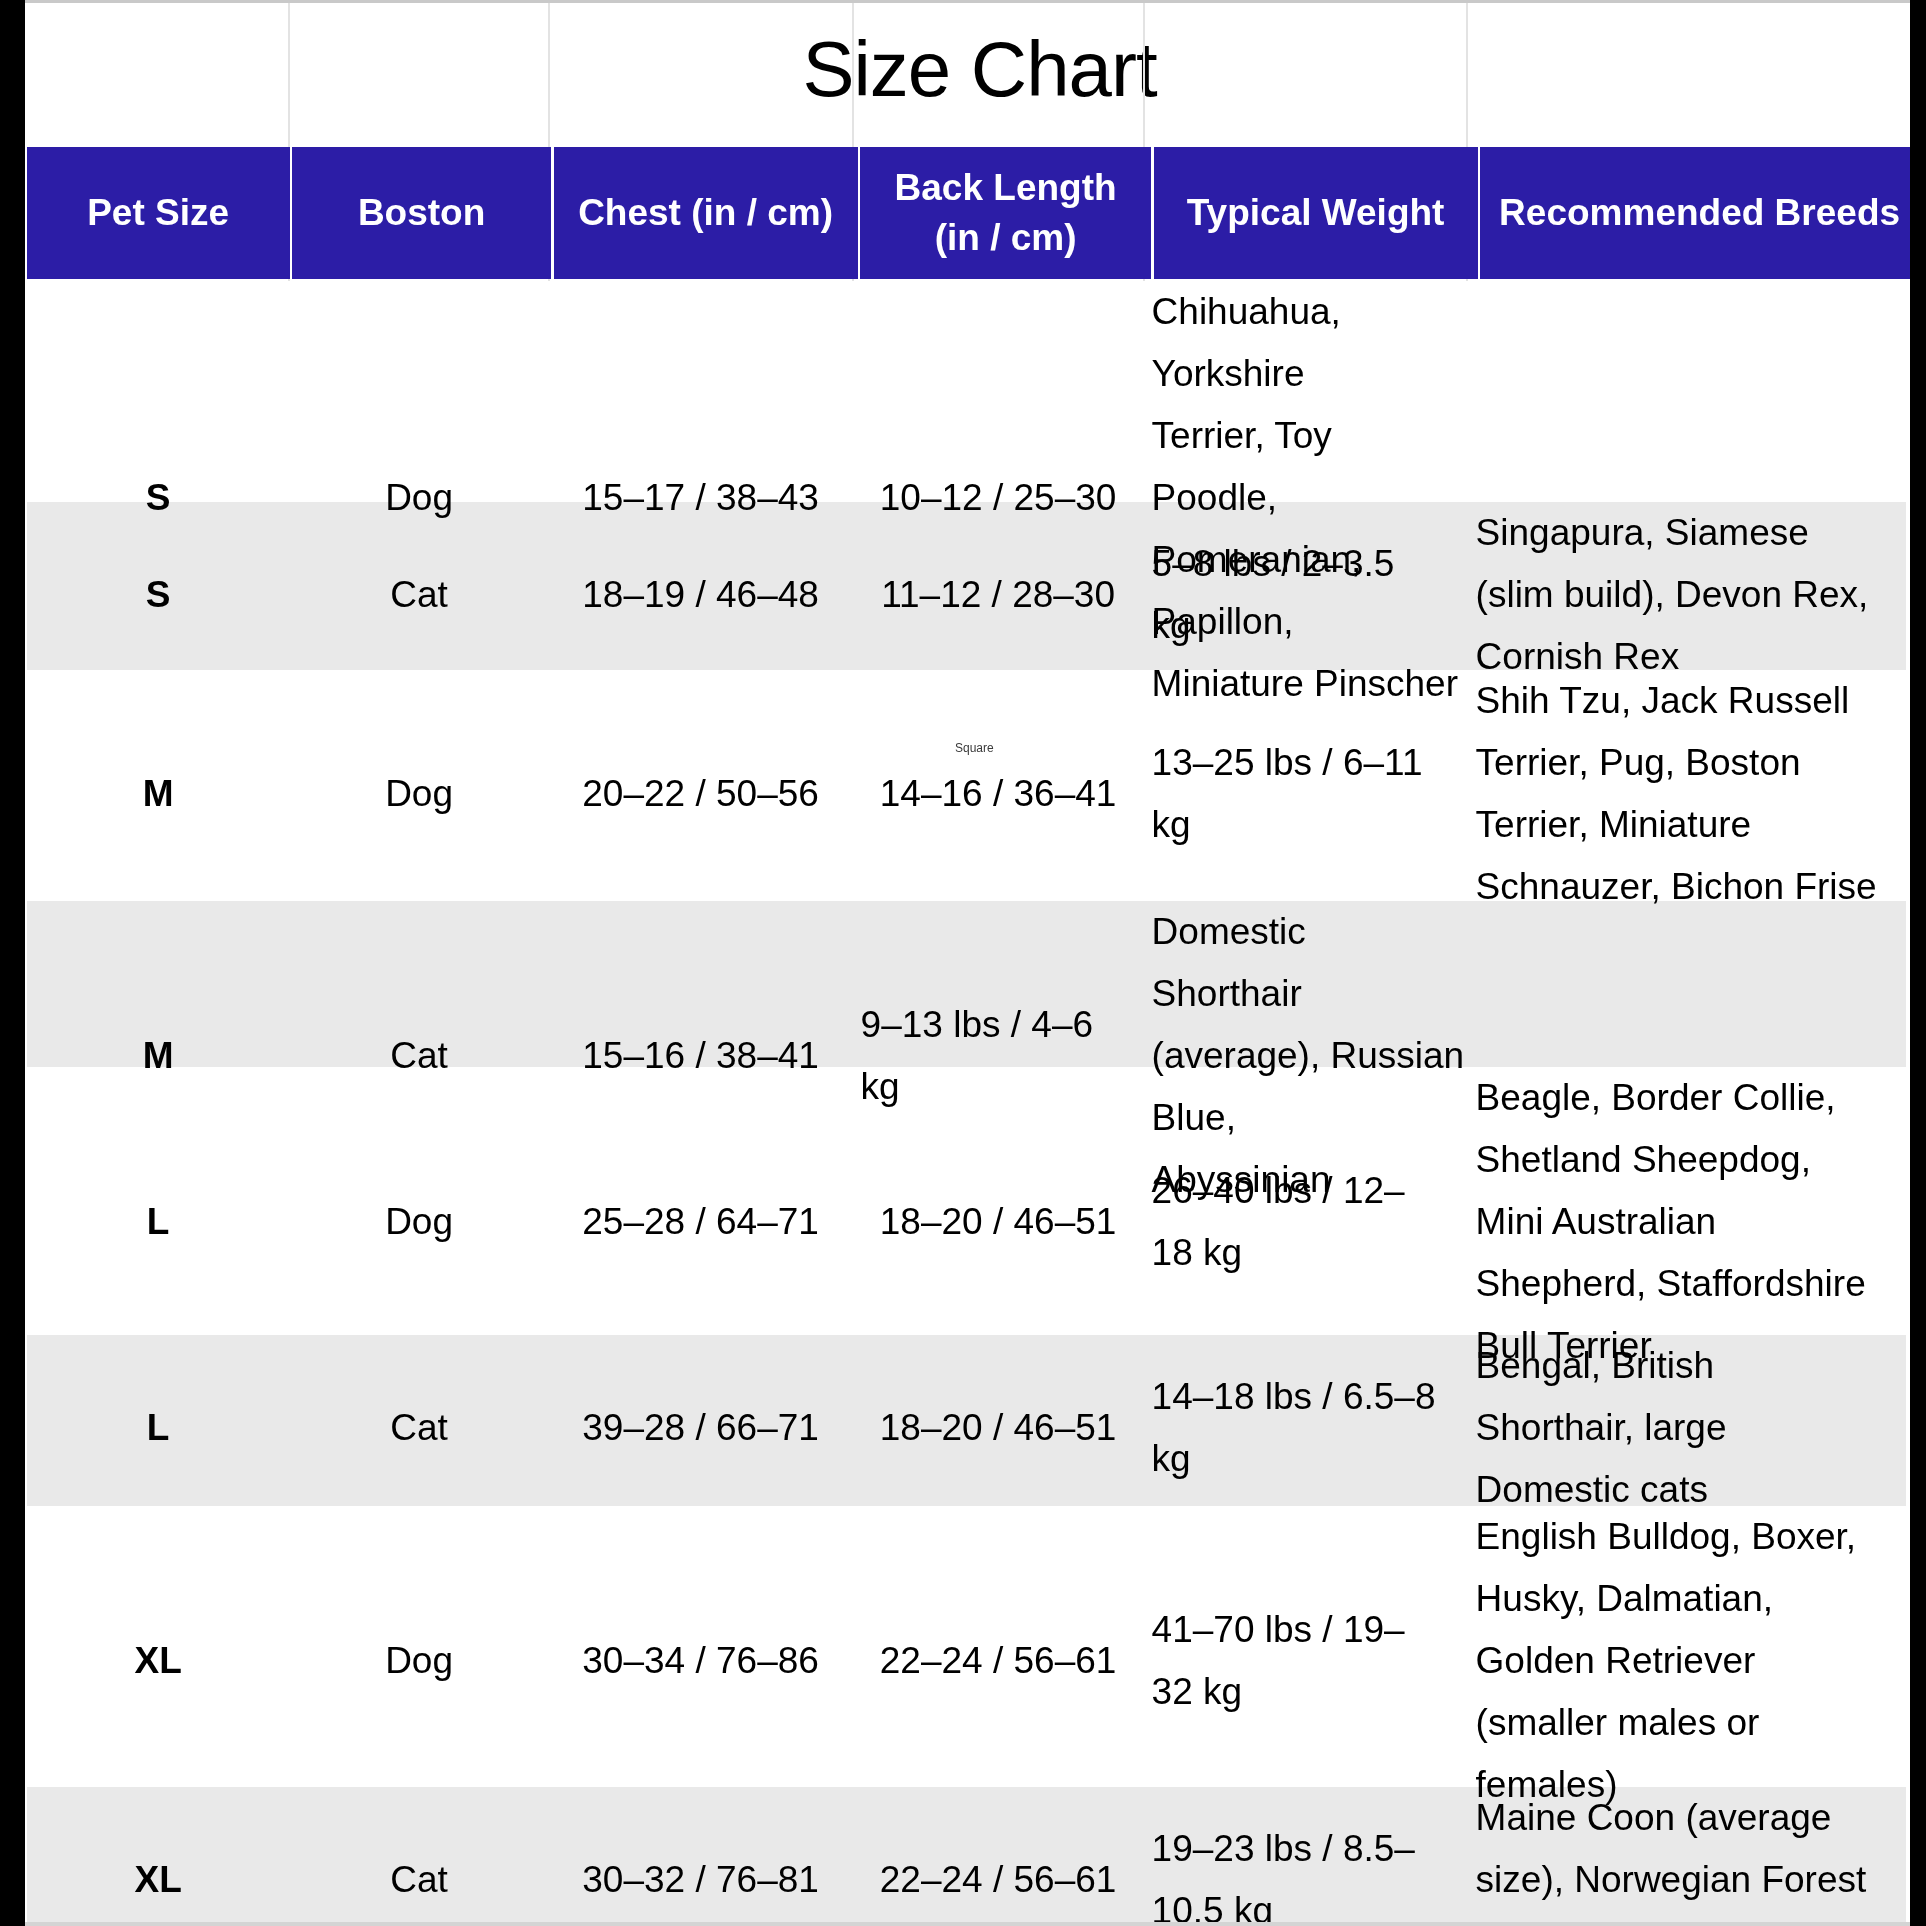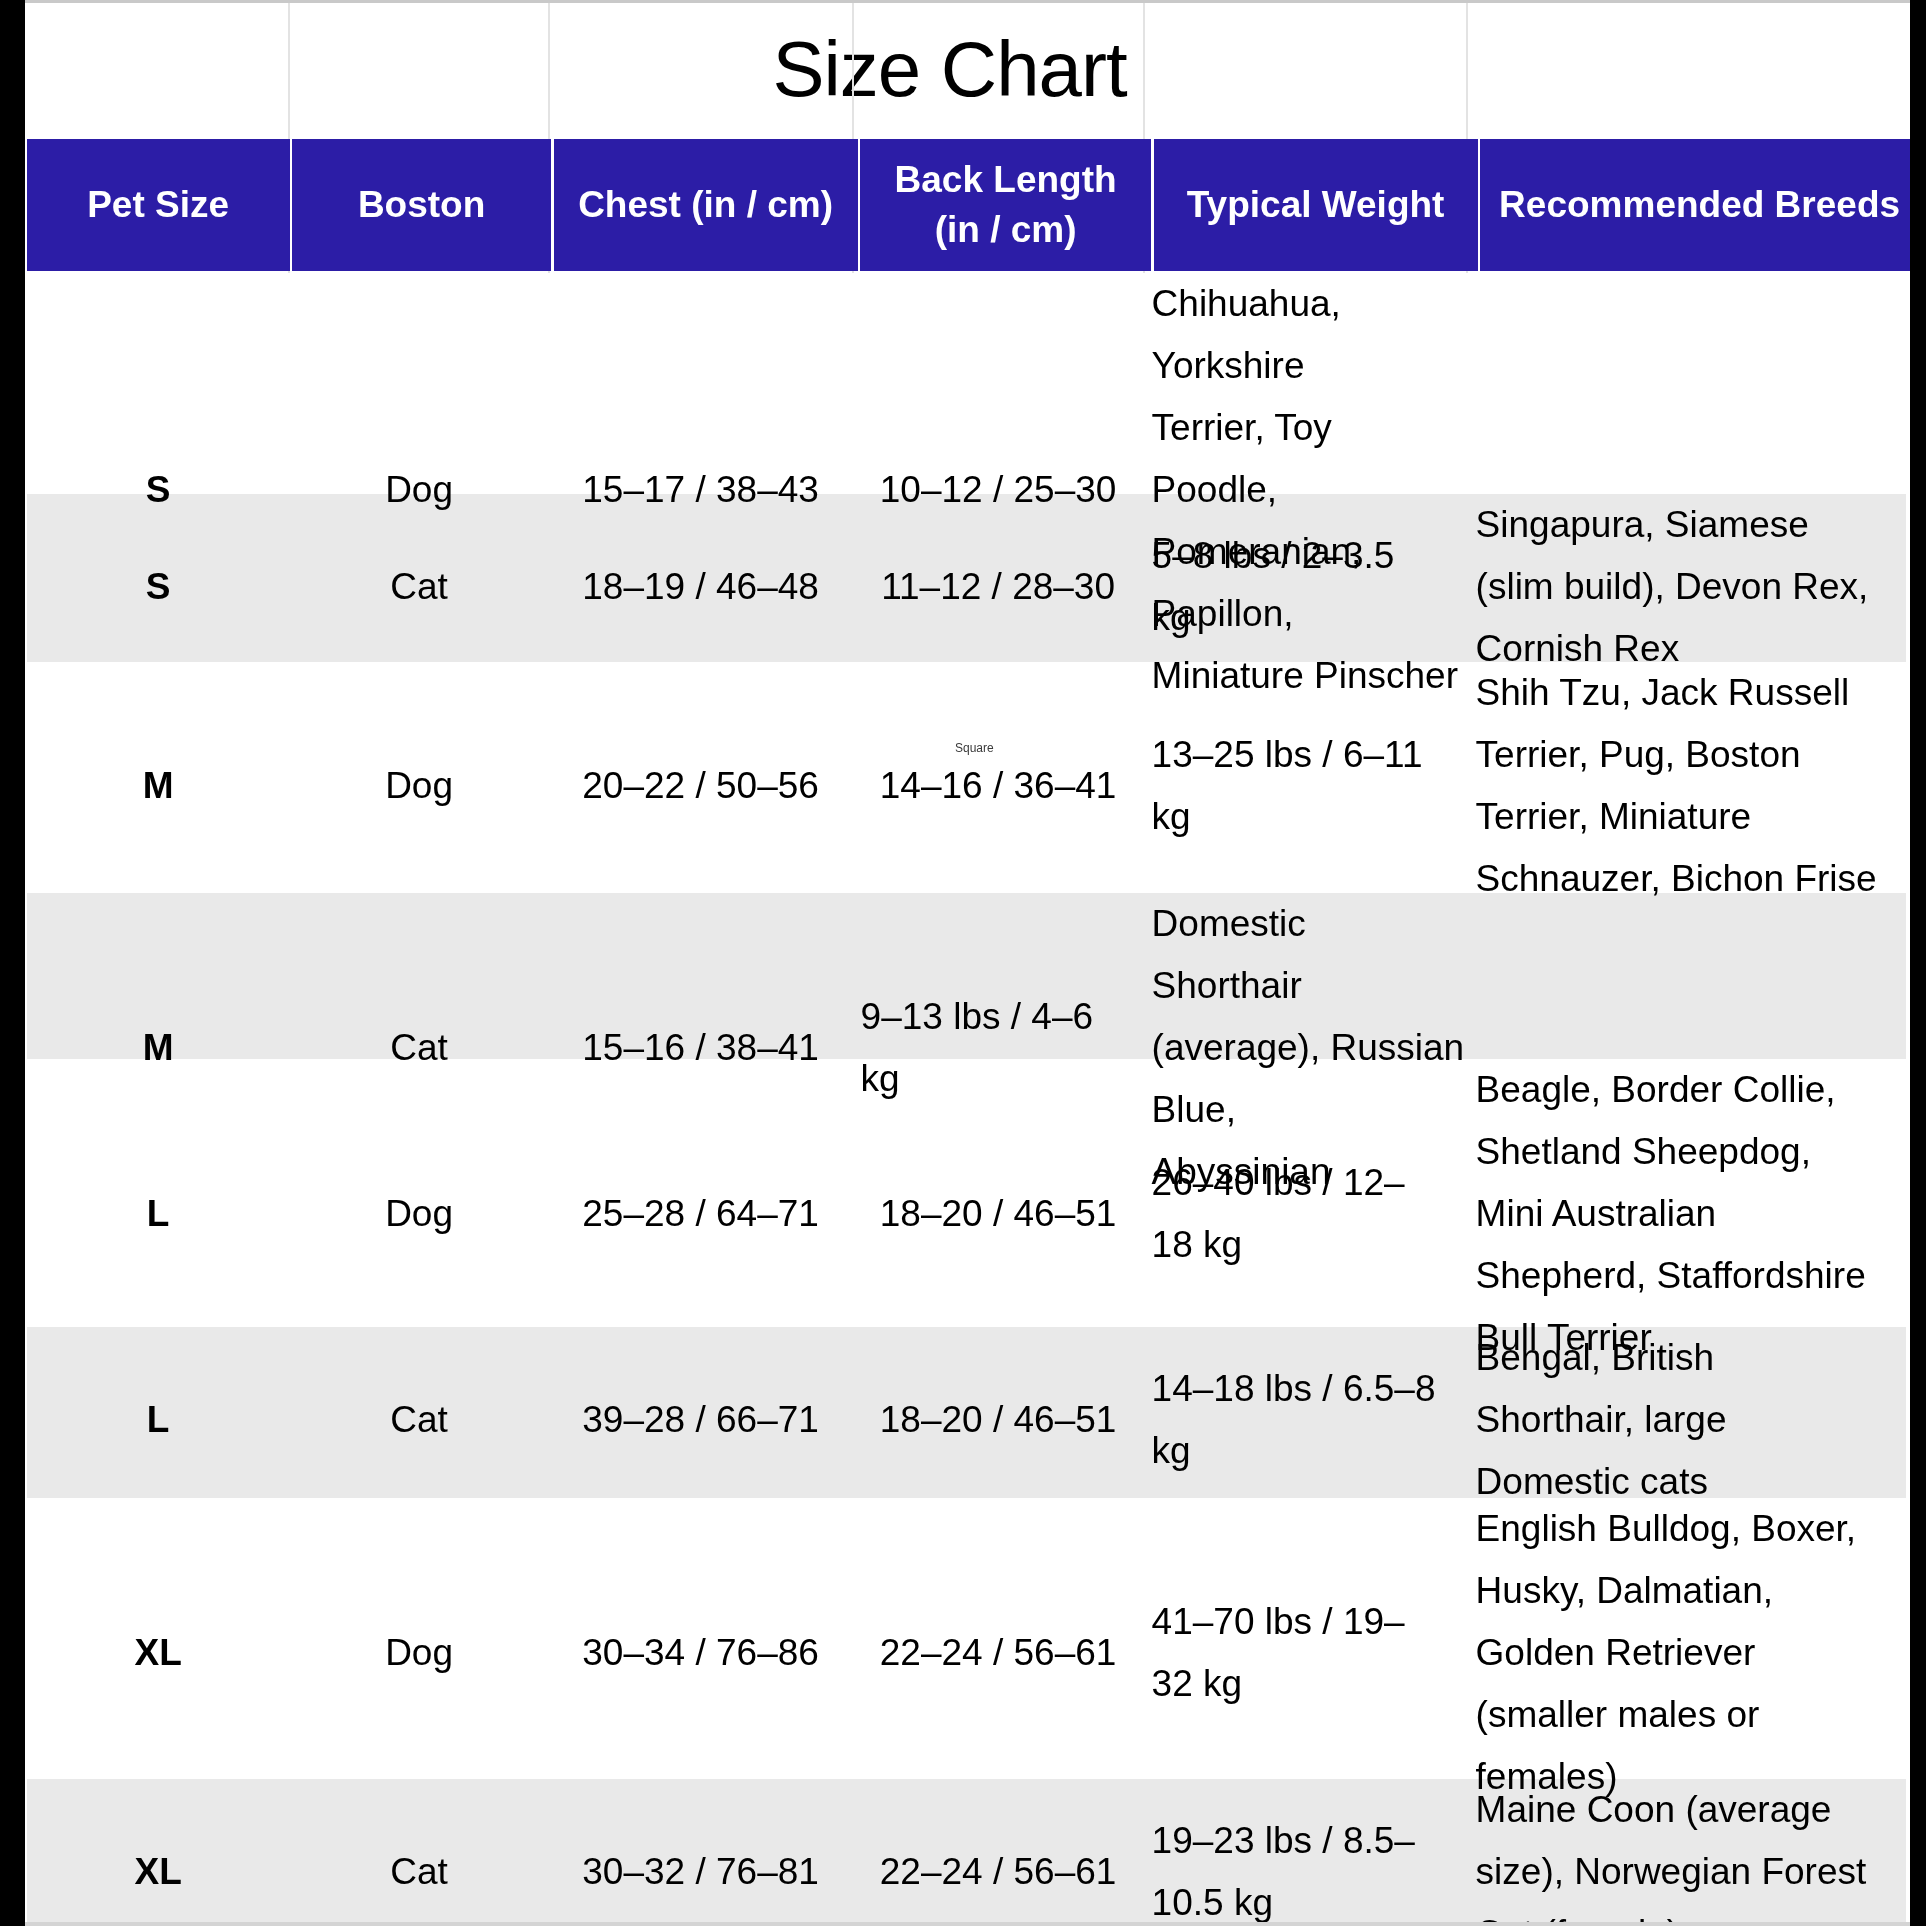--- a/index.html
+++ b/index.html
@@ -19,34 +19,34 @@
   .edge-bar.right { right: 0; width: 16px; }
   .top-line {
     position: absolute; top: 0; left: 25px; right: 16px; height: 2.5px;
     background: #c9c9c9; z-index: 5;
   }
   .colsep {
     position: absolute; top: 0; width: 1.5px; height: 1926px;
     background: #e3e3e3; z-index: 1; pointer-events: none;
   }
   .title {
-    position: absolute; top: 0; left: 10px; width: 1879px; height: 139px;
+    position: absolute; top: 0; left: 40px; width: 1879px; height: 139px;
     display: flex; align-items: center; justify-content: center;
     font-size: 78px; font-weight: 400; letter-spacing: -1px; color: #000000;
     z-index: 0;
   }
   .table {
     position: absolute; left: 26.6px; top: 139px; width: 1879px; z-index: 2;
   }
   .grid-row {
     display: grid;
     grid-template-columns: 263px 259px 304px 291px 324px 439px;
   }
   .thead {
-    height: 132px; background: #ffffff; column-gap: 2.5px; margin-bottom: 1.5px;
+    height: 132px; background: #ffffff; column-gap: 2.5px; margin-bottom: 1.5px; margin-top: 8px;
   }
   .th {
     background: #2c1da6; color: #ffffff; font-weight: 700;
     font-size: 37px; line-height: 50px;
     display: flex; align-items: center; justify-content: center;
     text-align: center; white-space: pre-line;
   }
   .tbody .grid-row:nth-child(even) { background: #e9e9e9; }
   .tbody .grid-row:nth-child(odd)  { background: #ffffff; }
   .td {

